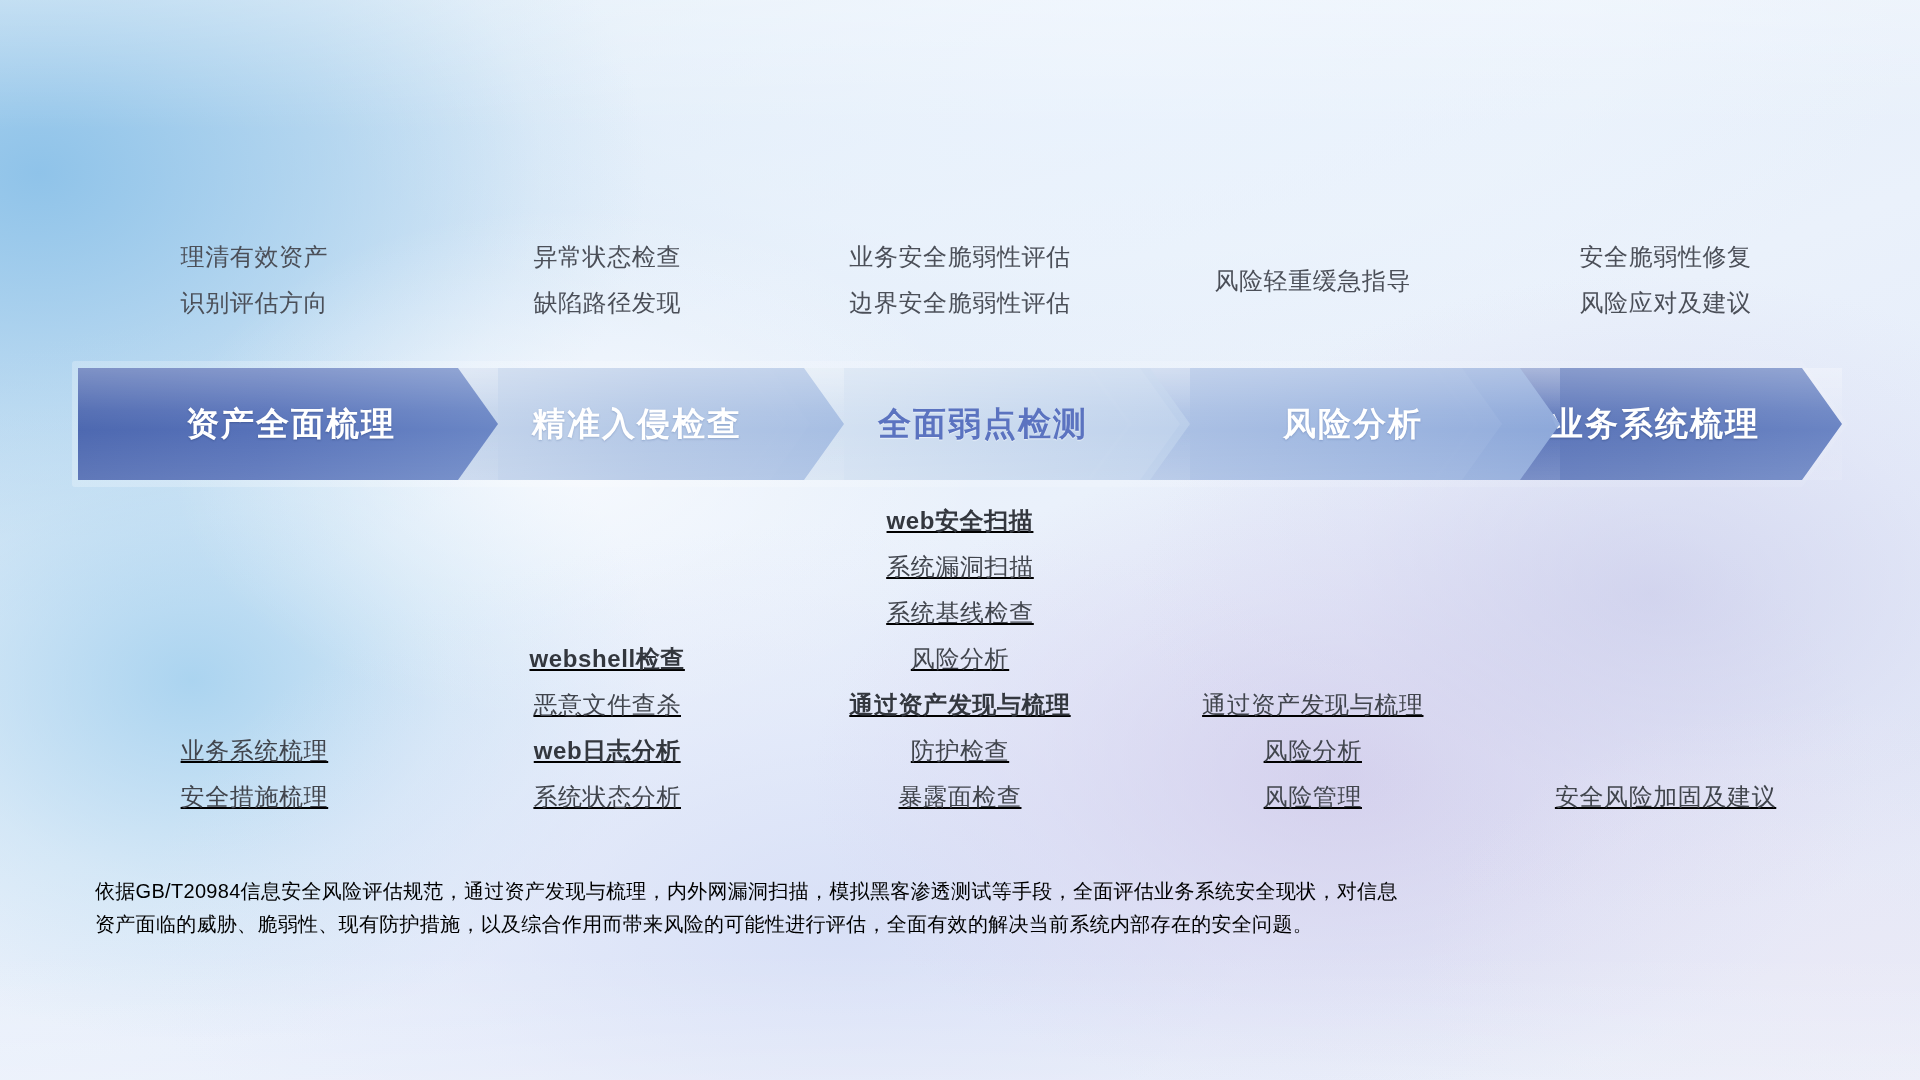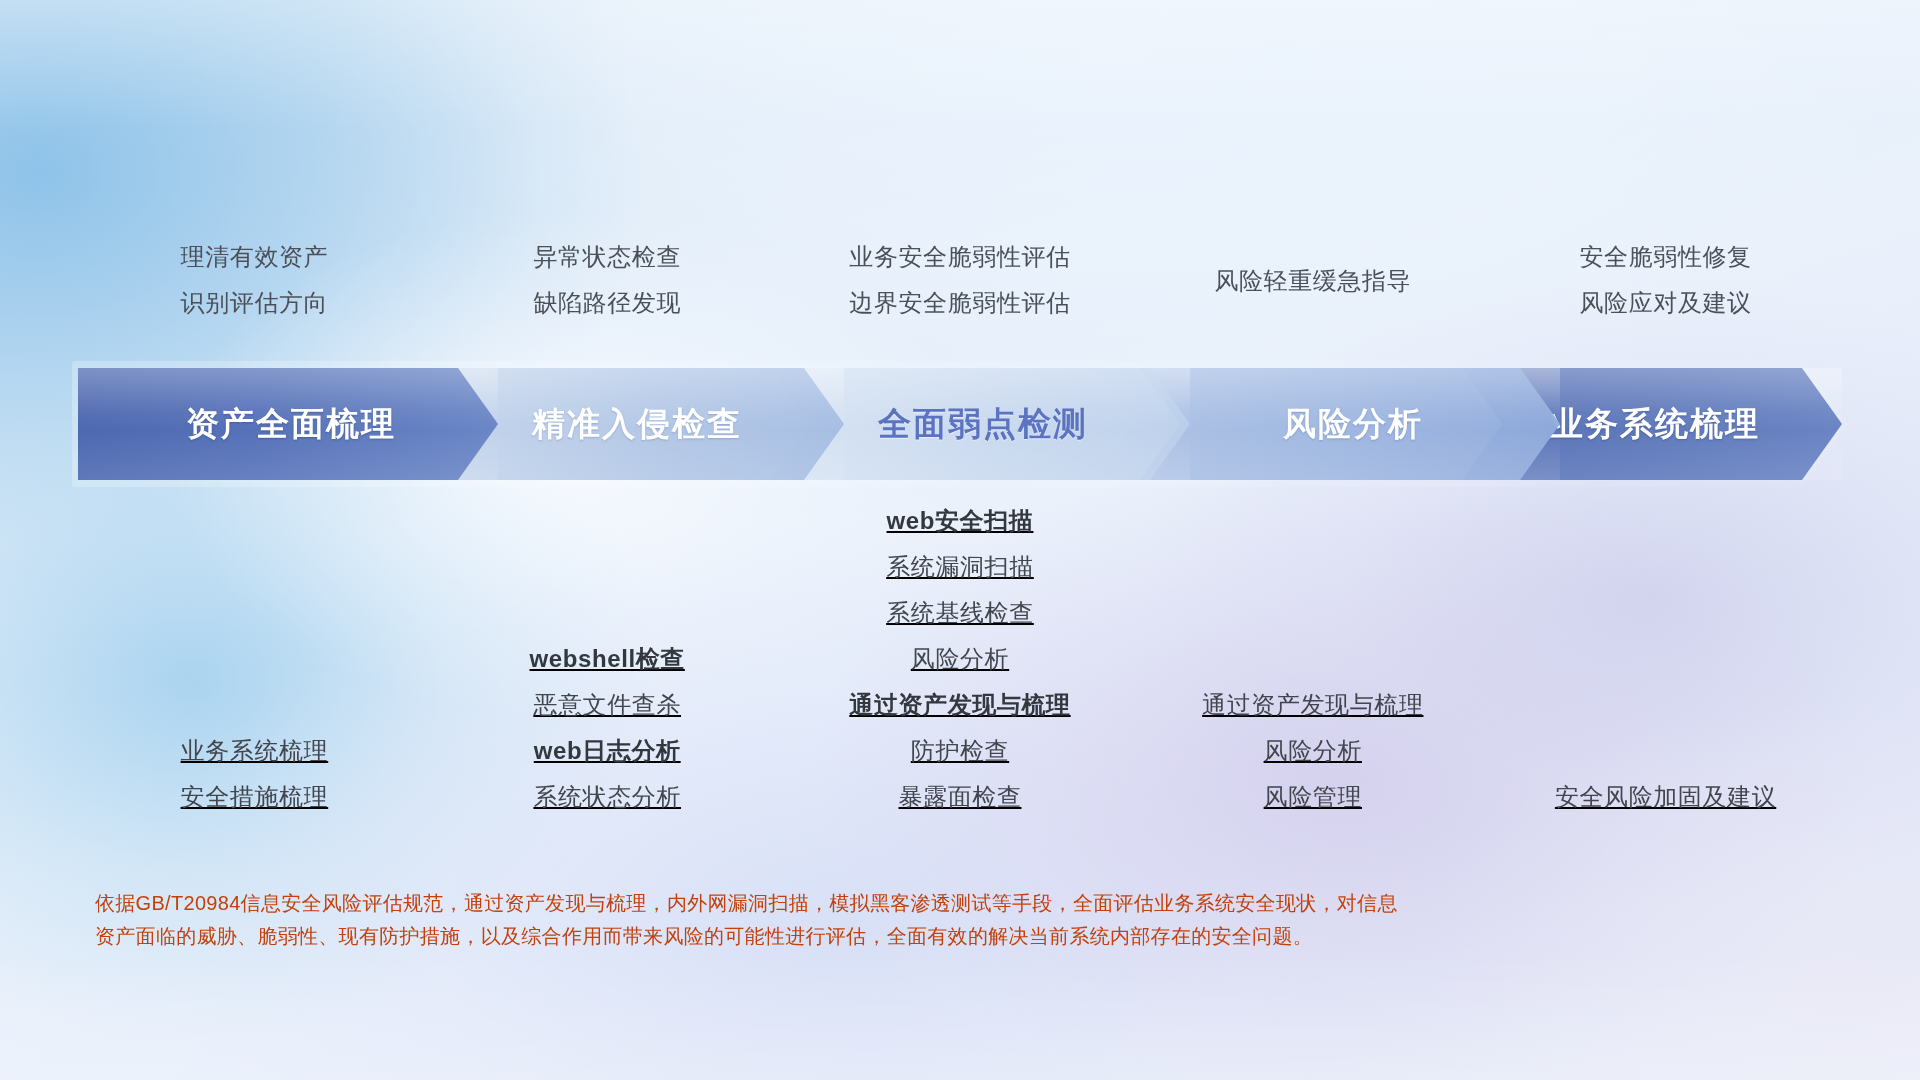--- a/index.html
+++ b/index.html
@@ -214,23 +214,22 @@
   .list-item.strong { font-weight: bold; color: #33373e; }
 
   
   #footer {
     position: absolute;
     left: 95px;
     top: 875px;
     width: 1560px;
     font-size: 20px;
     line-height: 33px;
-    color: #c2410c;
+    color: #000000;
     letter-spacing: 0.3px;
-    margin-top: 12px;
   }
   #footer p { margin: 0; }
 </style>
 </head>
 <body>
 
 <div id="stage">
 
   <div class="bg-layer bg-base"></div>
   <div class="bg-layer bg-blob6"></div>

